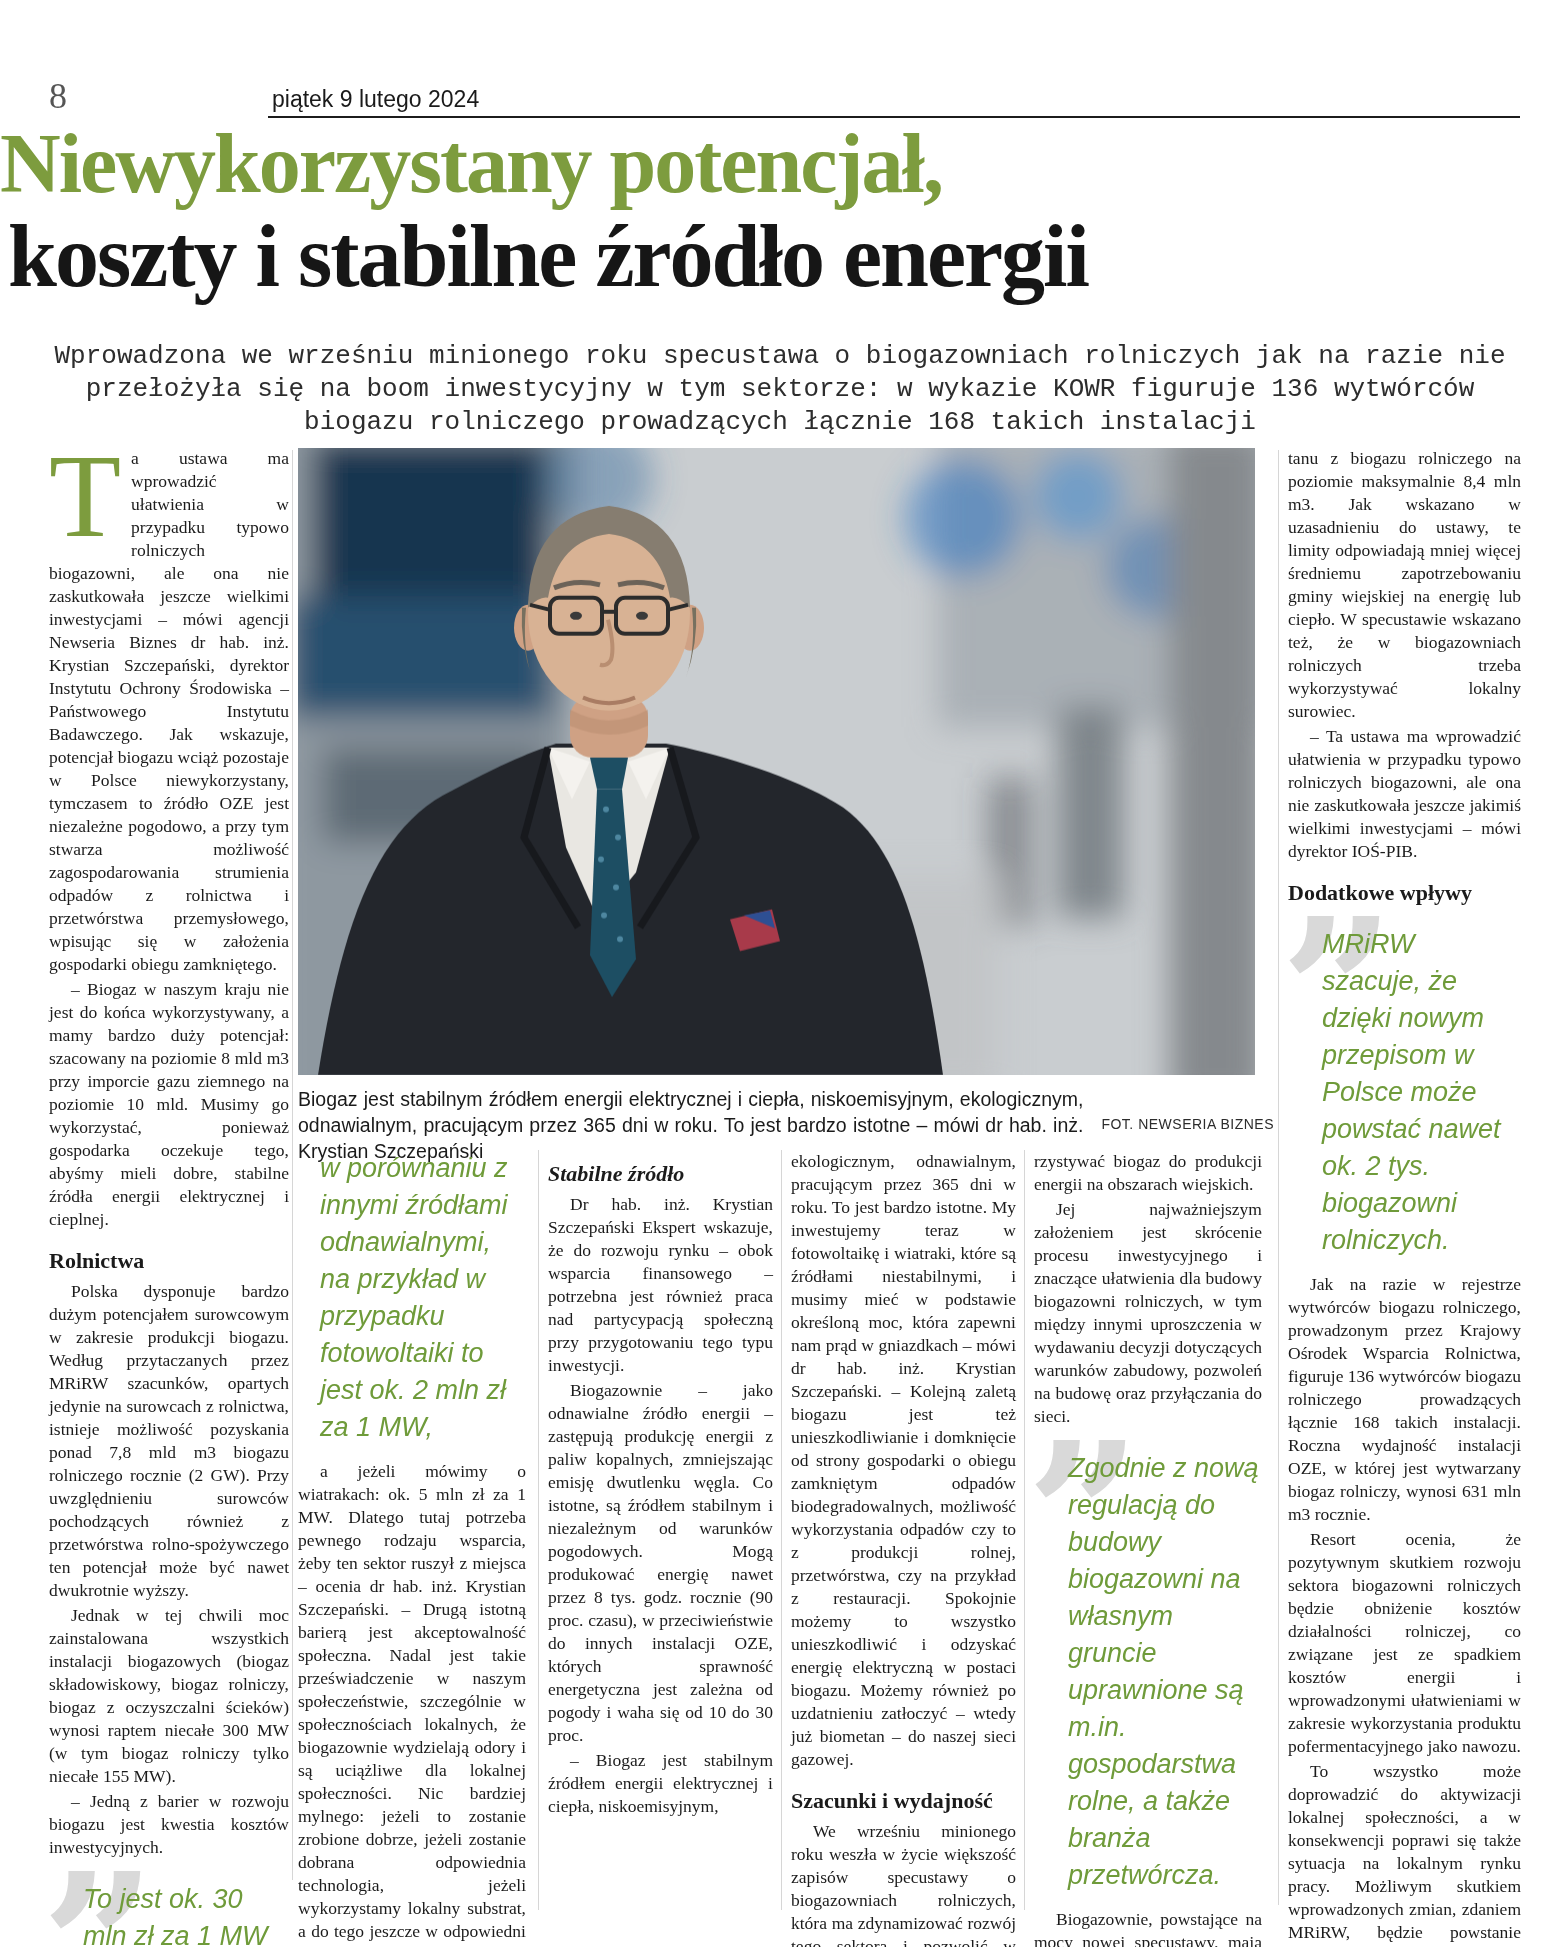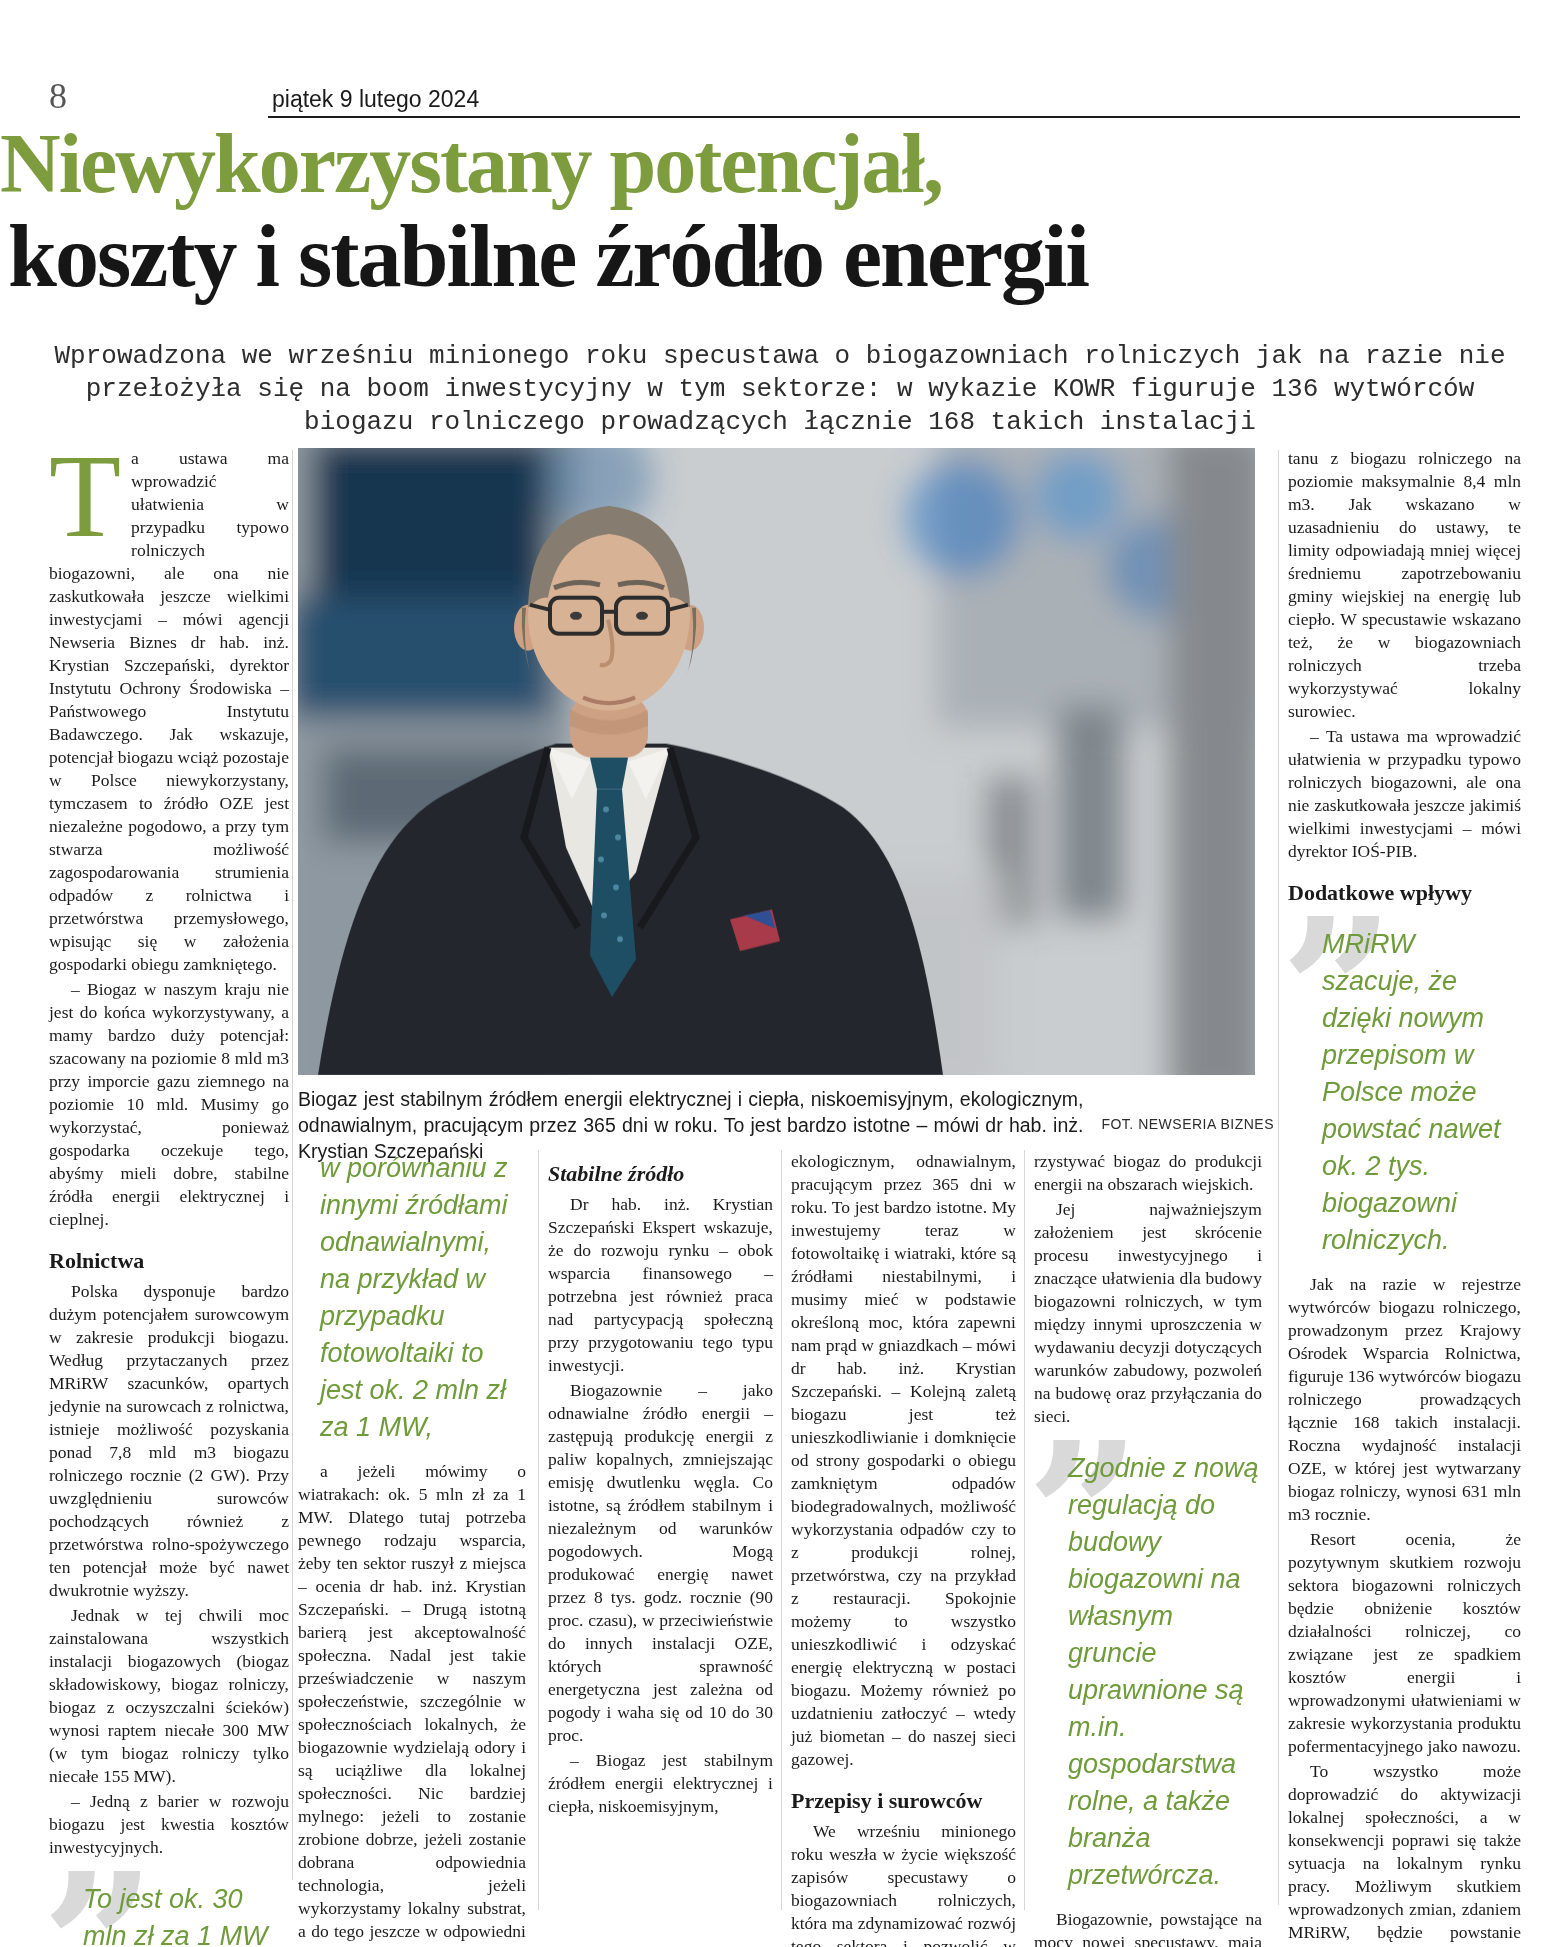--- a/index.html
+++ b/index.html
@@ -168,21 +168,21 @@
 
   <div class="col" style="left:548px; top:1146px; width:225px;">
     <h3 style="margin-top:16px;font-style:italic;">Stabilne źródło</h3>
     <p class="ind">Dr hab. inż. Krystian Szczepański Ekspert wskazuje, że do rozwoju rynku – obok wsparcia finansowego – potrzebna jest również praca nad partycypacją społeczną przy przygotowaniu tego typu inwestycji.</p>
     <p class="ind">Biogazownie – jako odnawialne źródło energii – zastępują produkcję energii z paliw kopalnych, zmniejszając emisję dwutlenku węgla. Co istotne, są źródłem stabilnym i niezależnym od warunków pogodowych. Mogą produkować energię nawet przez 8 tys. godz. rocznie (90 proc. czasu), w przeciwieństwie do innych instalacji OZE, których sprawność energetyczna jest zależna od pogody i waha się od 10 do 30 proc.</p>
     <p class="ind">– Biogaz jest stabilnym źródłem energii elektrycznej i ciepła, niskoemisyjnym,</p>
   </div>
 
   <div class="col" style="left:791px; top:1150px; width:225px;">
     <p>ekologicznym, odnawialnym, pracującym przez 365 dni w roku. To jest bardzo istotne. My inwestujemy teraz w fotowoltaikę i wiatraki, które są źródłami niestabilnymi, i musimy mieć w podstawie określoną moc, która zapewni nam prąd w gniazdkach – mówi dr hab. inż. Krystian Szczepański. – Kolejną zaletą biogazu jest też unieszkodliwianie i domknięcie od strony gospodarki o obiegu zamkniętym odpadów biodegradowalnych, możliwość wykorzystania odpadów czy to z produkcji rolnej, przetwórstwa, czy na przykład z restauracji. Spokojnie możemy to wszystko unieszkodliwić i odzyskać energię elektryczną w postaci biogazu. Możemy również po uzdatnieniu zatłoczyć – wtedy już biometan – do naszej sieci gazowej.</p>
-    <h3>Przepisy i surowców</h3>
+    <h3>Szacunki i wydajność</h3>
     <p class="ind">We wrześniu minionego roku weszła w życie większość zapisów specustawy o biogazowniach rolniczych, która ma zdynamizować rozwój tego sektora i pozwolić w większym stopniu wyko-</p>
   </div>
 
   <div class="col" style="left:1034px; top:1150px; width:228px;">
     <p>rzystywać biogaz do produkcji energii na obszarach wiejskich.</p>
     <p class="ind">Jej najważniejszym założeniem jest skrócenie procesu inwestycyjnego i znaczące ułatwienia dla budowy biogazowni rolniczych, w tym między innymi uproszczenia w wydawaniu decyzji dotyczących warunków zabudowy, pozwoleń na budowę oraz przyłączania do sieci.</p>
     <div class="pullquote">
       <span class="qmark">”</span>
       <span class="qtext">Zgodnie z nową regulacją do budowy biogazowni na własnym gruncie uprawnione są m.in. gospodarstwa rolne, a także branża przetwórcza.</span>
     </div>

